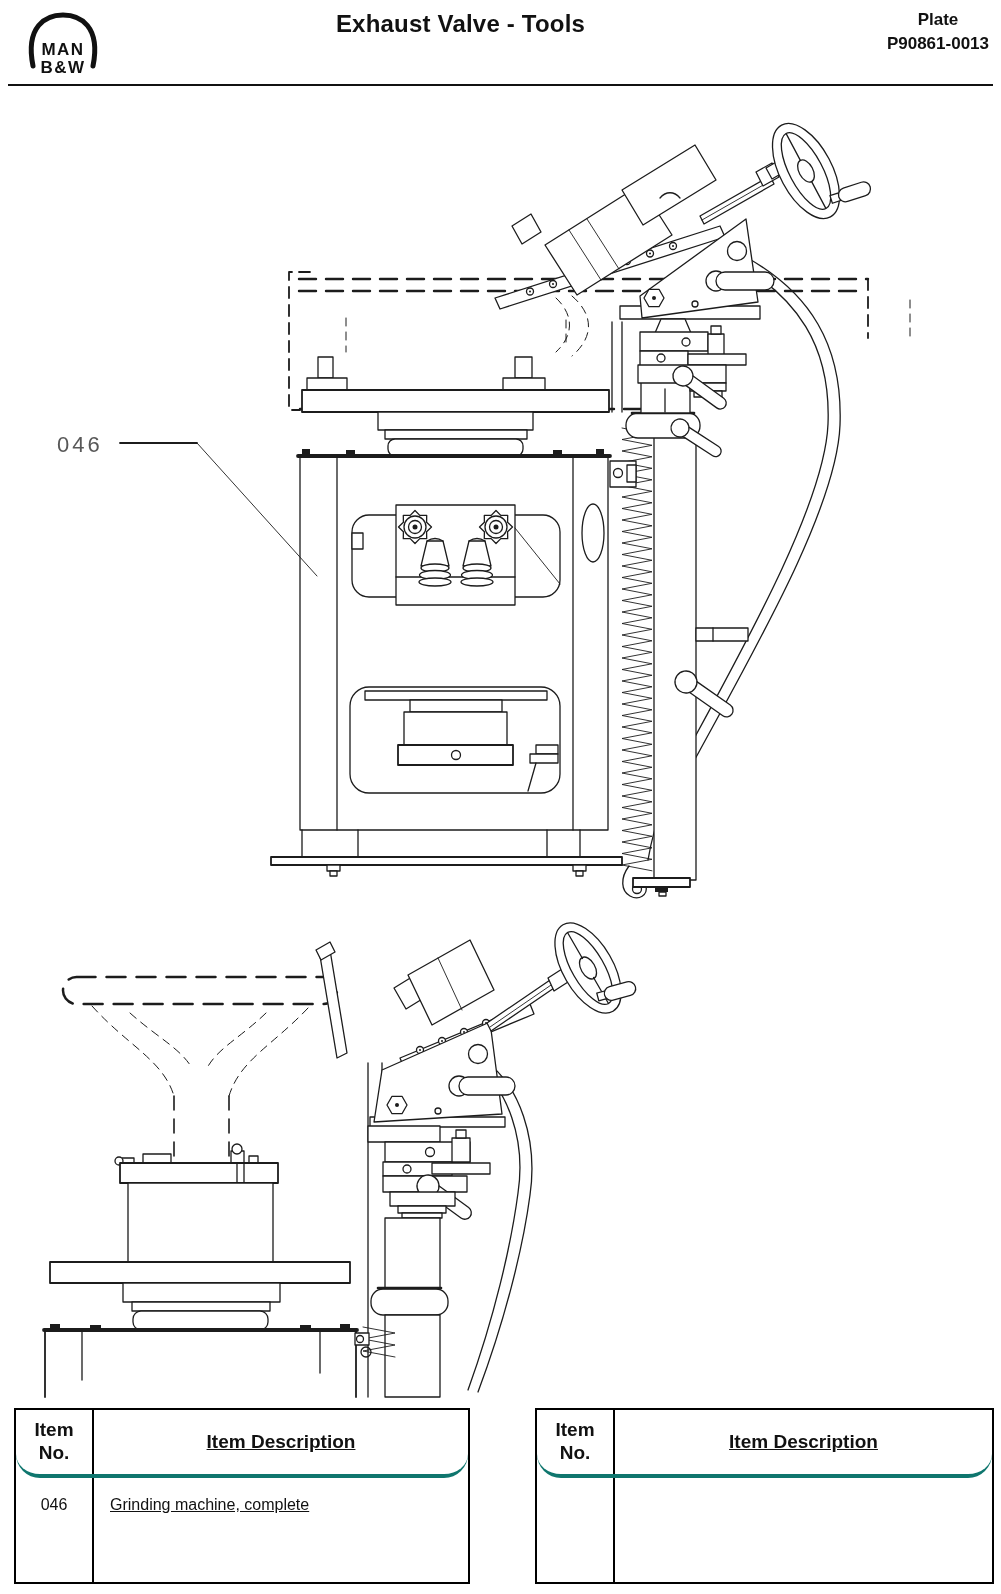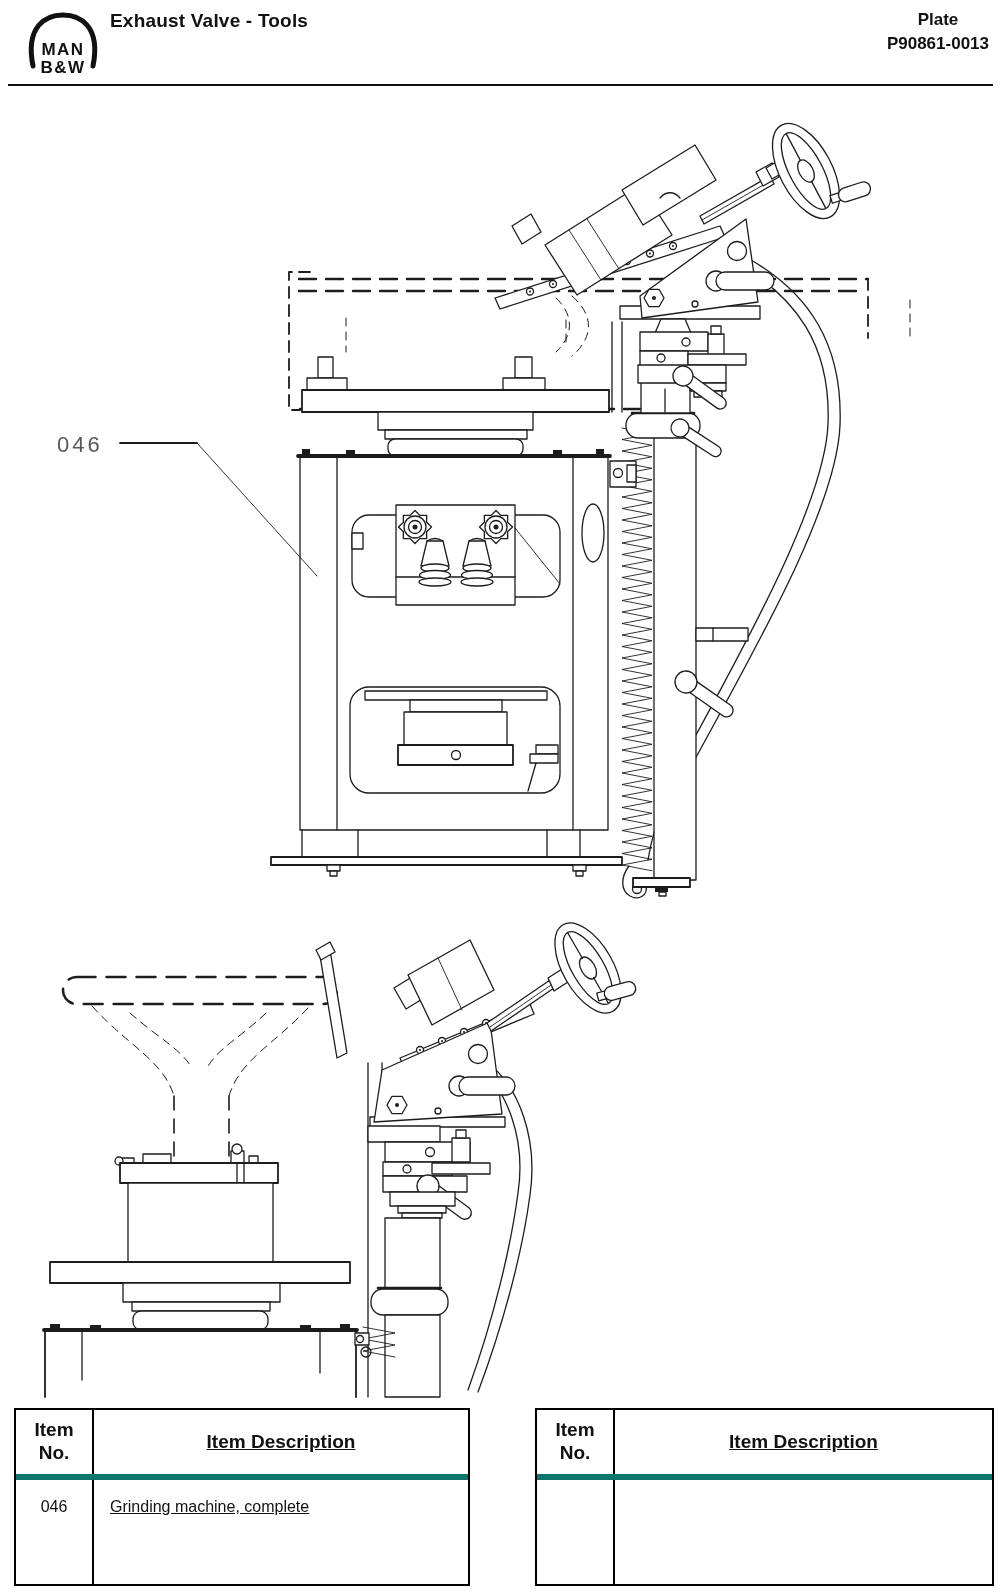--- a/index.html
+++ b/index.html
@@ -1,27 +1,27 @@
 <!DOCTYPE html>
 <html><head>
 <meta charset="utf-8">
 <style>
   html,body{margin:0;padding:0;background:#fff;}
   body{width:1001px;height:1594px;position:relative;font-family:"Liberation Sans",sans-serif;color:#111;overflow:hidden;}
   
-  .hdr-title{position:absolute;left:110px;right:190px;top:10px;text-align:left;
-             font-size:19px;font-weight:bold;letter-spacing:.2px;}
+  .hdr-title{position:absolute;left:110px;right:190px;top:10px;text-align:center;
+             font-size:24px;font-weight:bold;letter-spacing:.2px;}
   .hdr-plate{position:absolute;right:12px;top:8px;text-align:center;font-size:17px;
              font-weight:bold;line-height:1.4;}
   .hdr-rule{position:absolute;top:84px;left:8px;width:985px;border-top:2px solid #111;}
   .logo-svg{position:absolute;left:8px;top:4px;}
   
   .ptable{position:absolute;border:2px solid #000;background:#fff;}
   .trow{display:flex;}
-  .thead{height:64px;border-bottom:6px solid #0f766e;}
+  .thead{height:64px;border-bottom:4px solid #0f766e;border-radius:24px;}
   .tbody{height:104px;}
   .c1{width:76px;border-right:2px solid #000;display:flex;align-items:center;
       justify-content:center;text-align:center;white-space:pre-line;flex:none;}
   .c2{flex:1;display:flex;align-items:center;justify-content:center;text-decoration:underline;}
   .thead .c1{font-weight:bold;font-size:19px;line-height:1.2;}
   .thead .c2{font-weight:bold;font-size:19px;}
   .tbody .c1{font-size:16px;align-items:flex-start;padding-top:18px;}
   .tbody .c2{font-size:16px;align-items:flex-start;justify-content:flex-start;
              padding:18px 18px 0 16px;text-align:right;}
   

